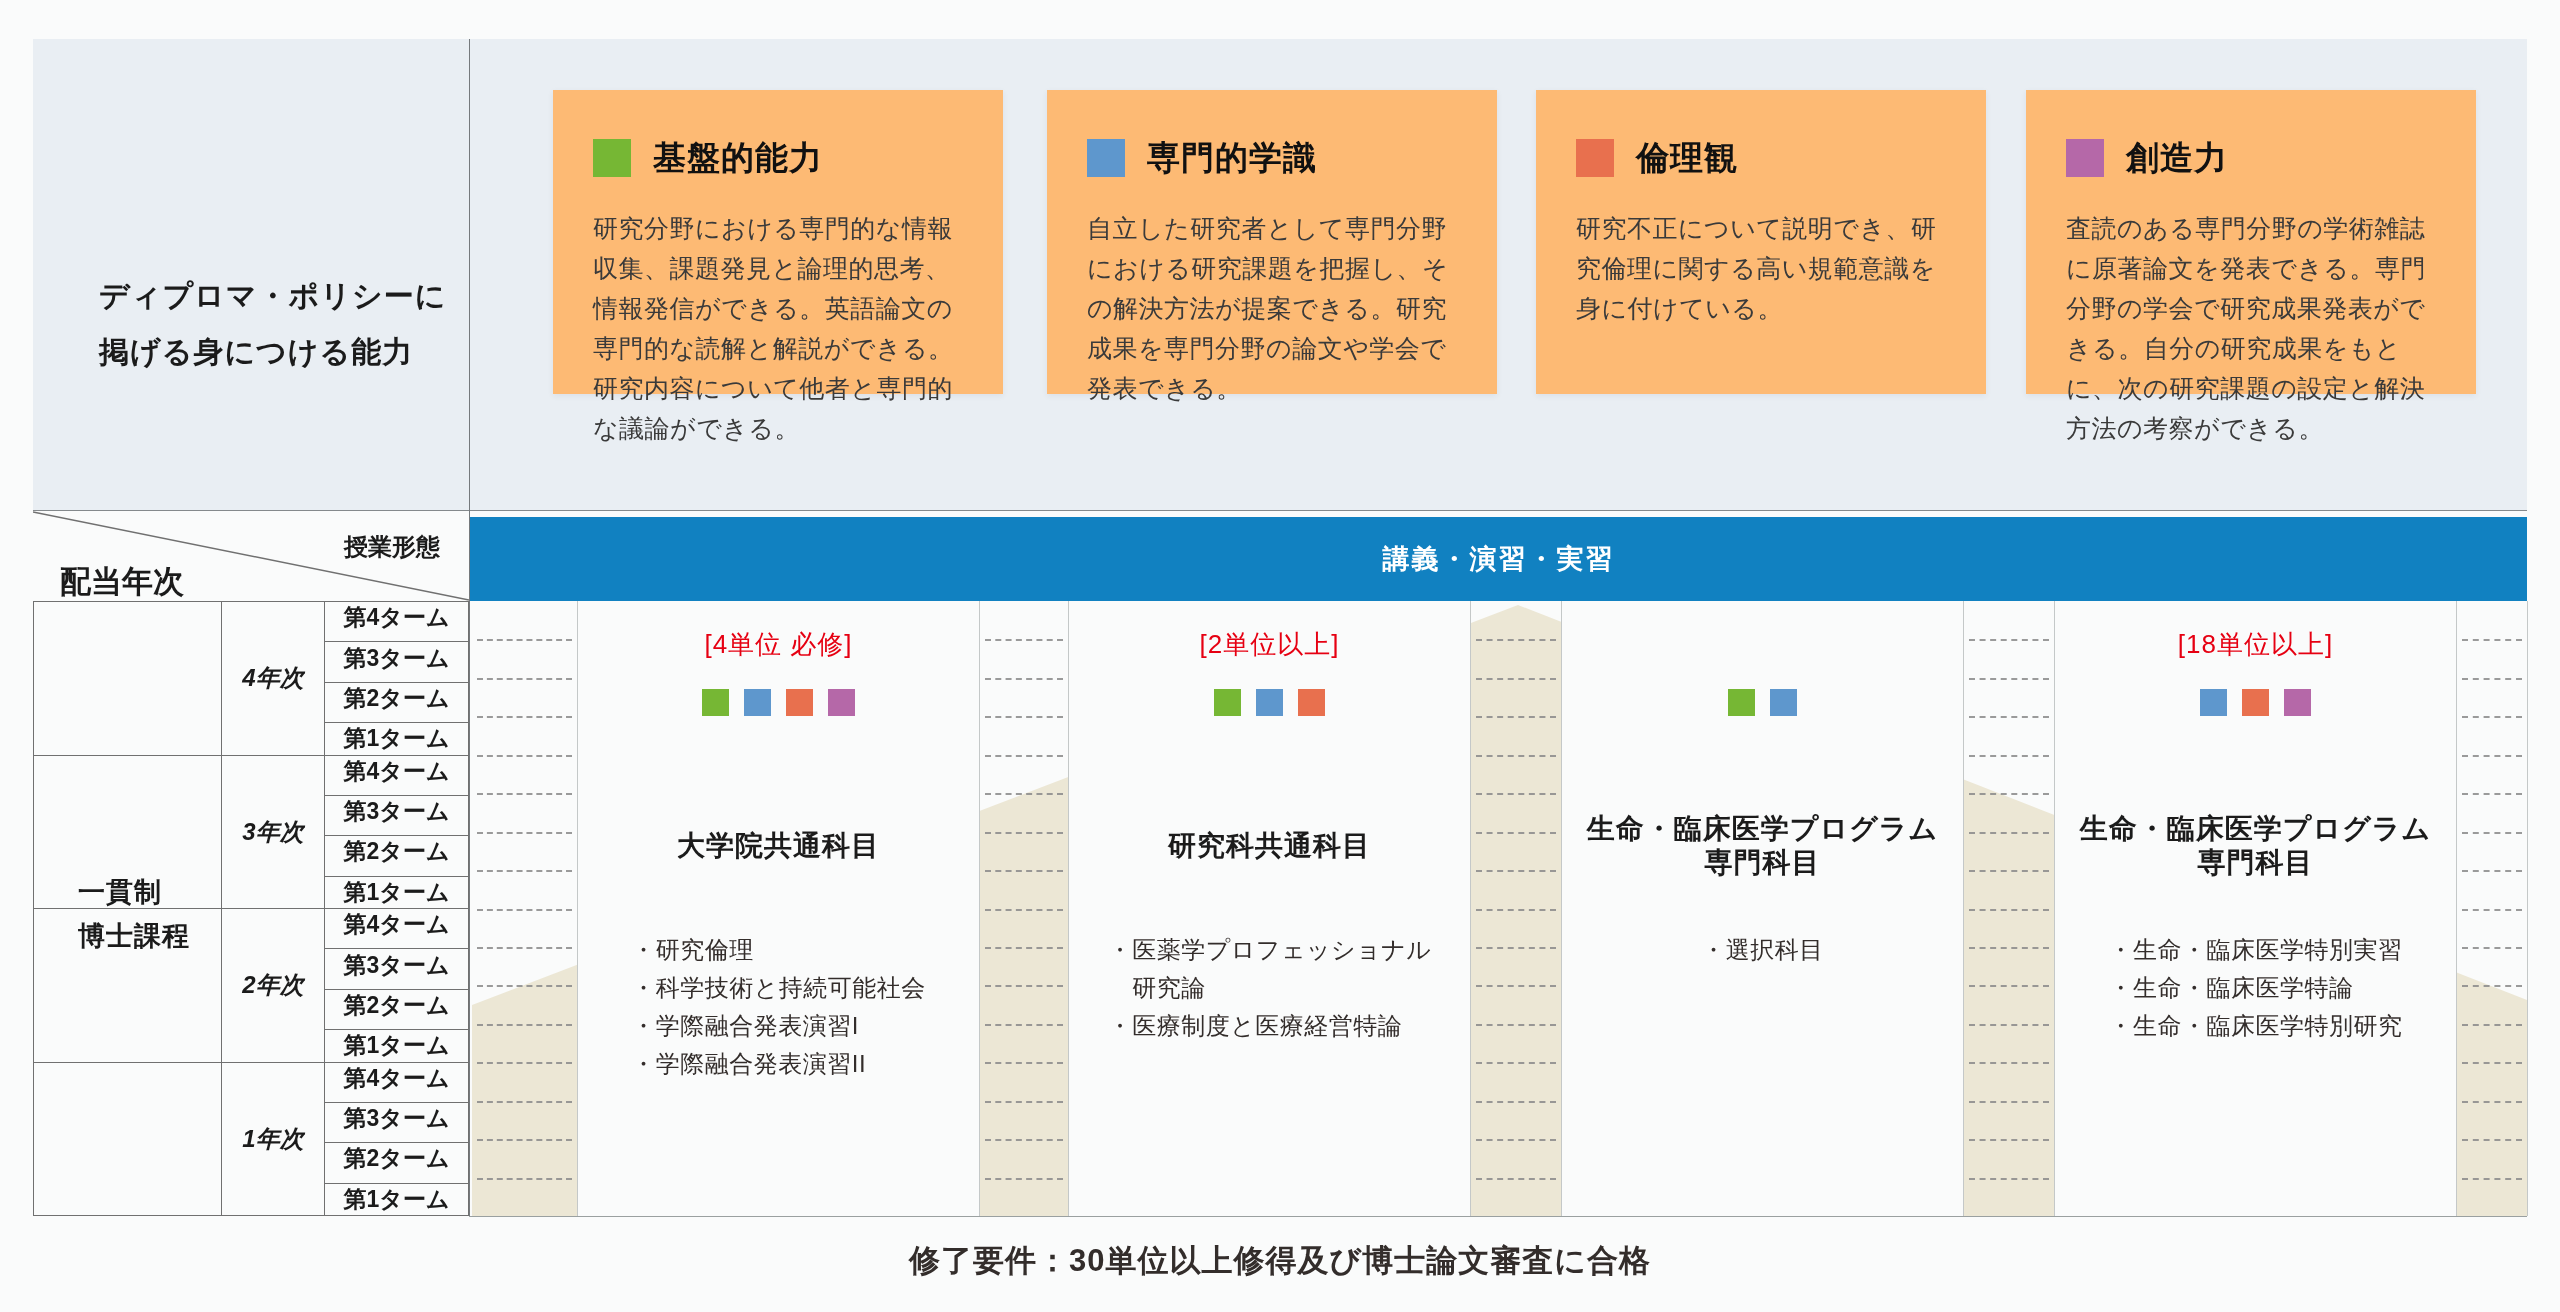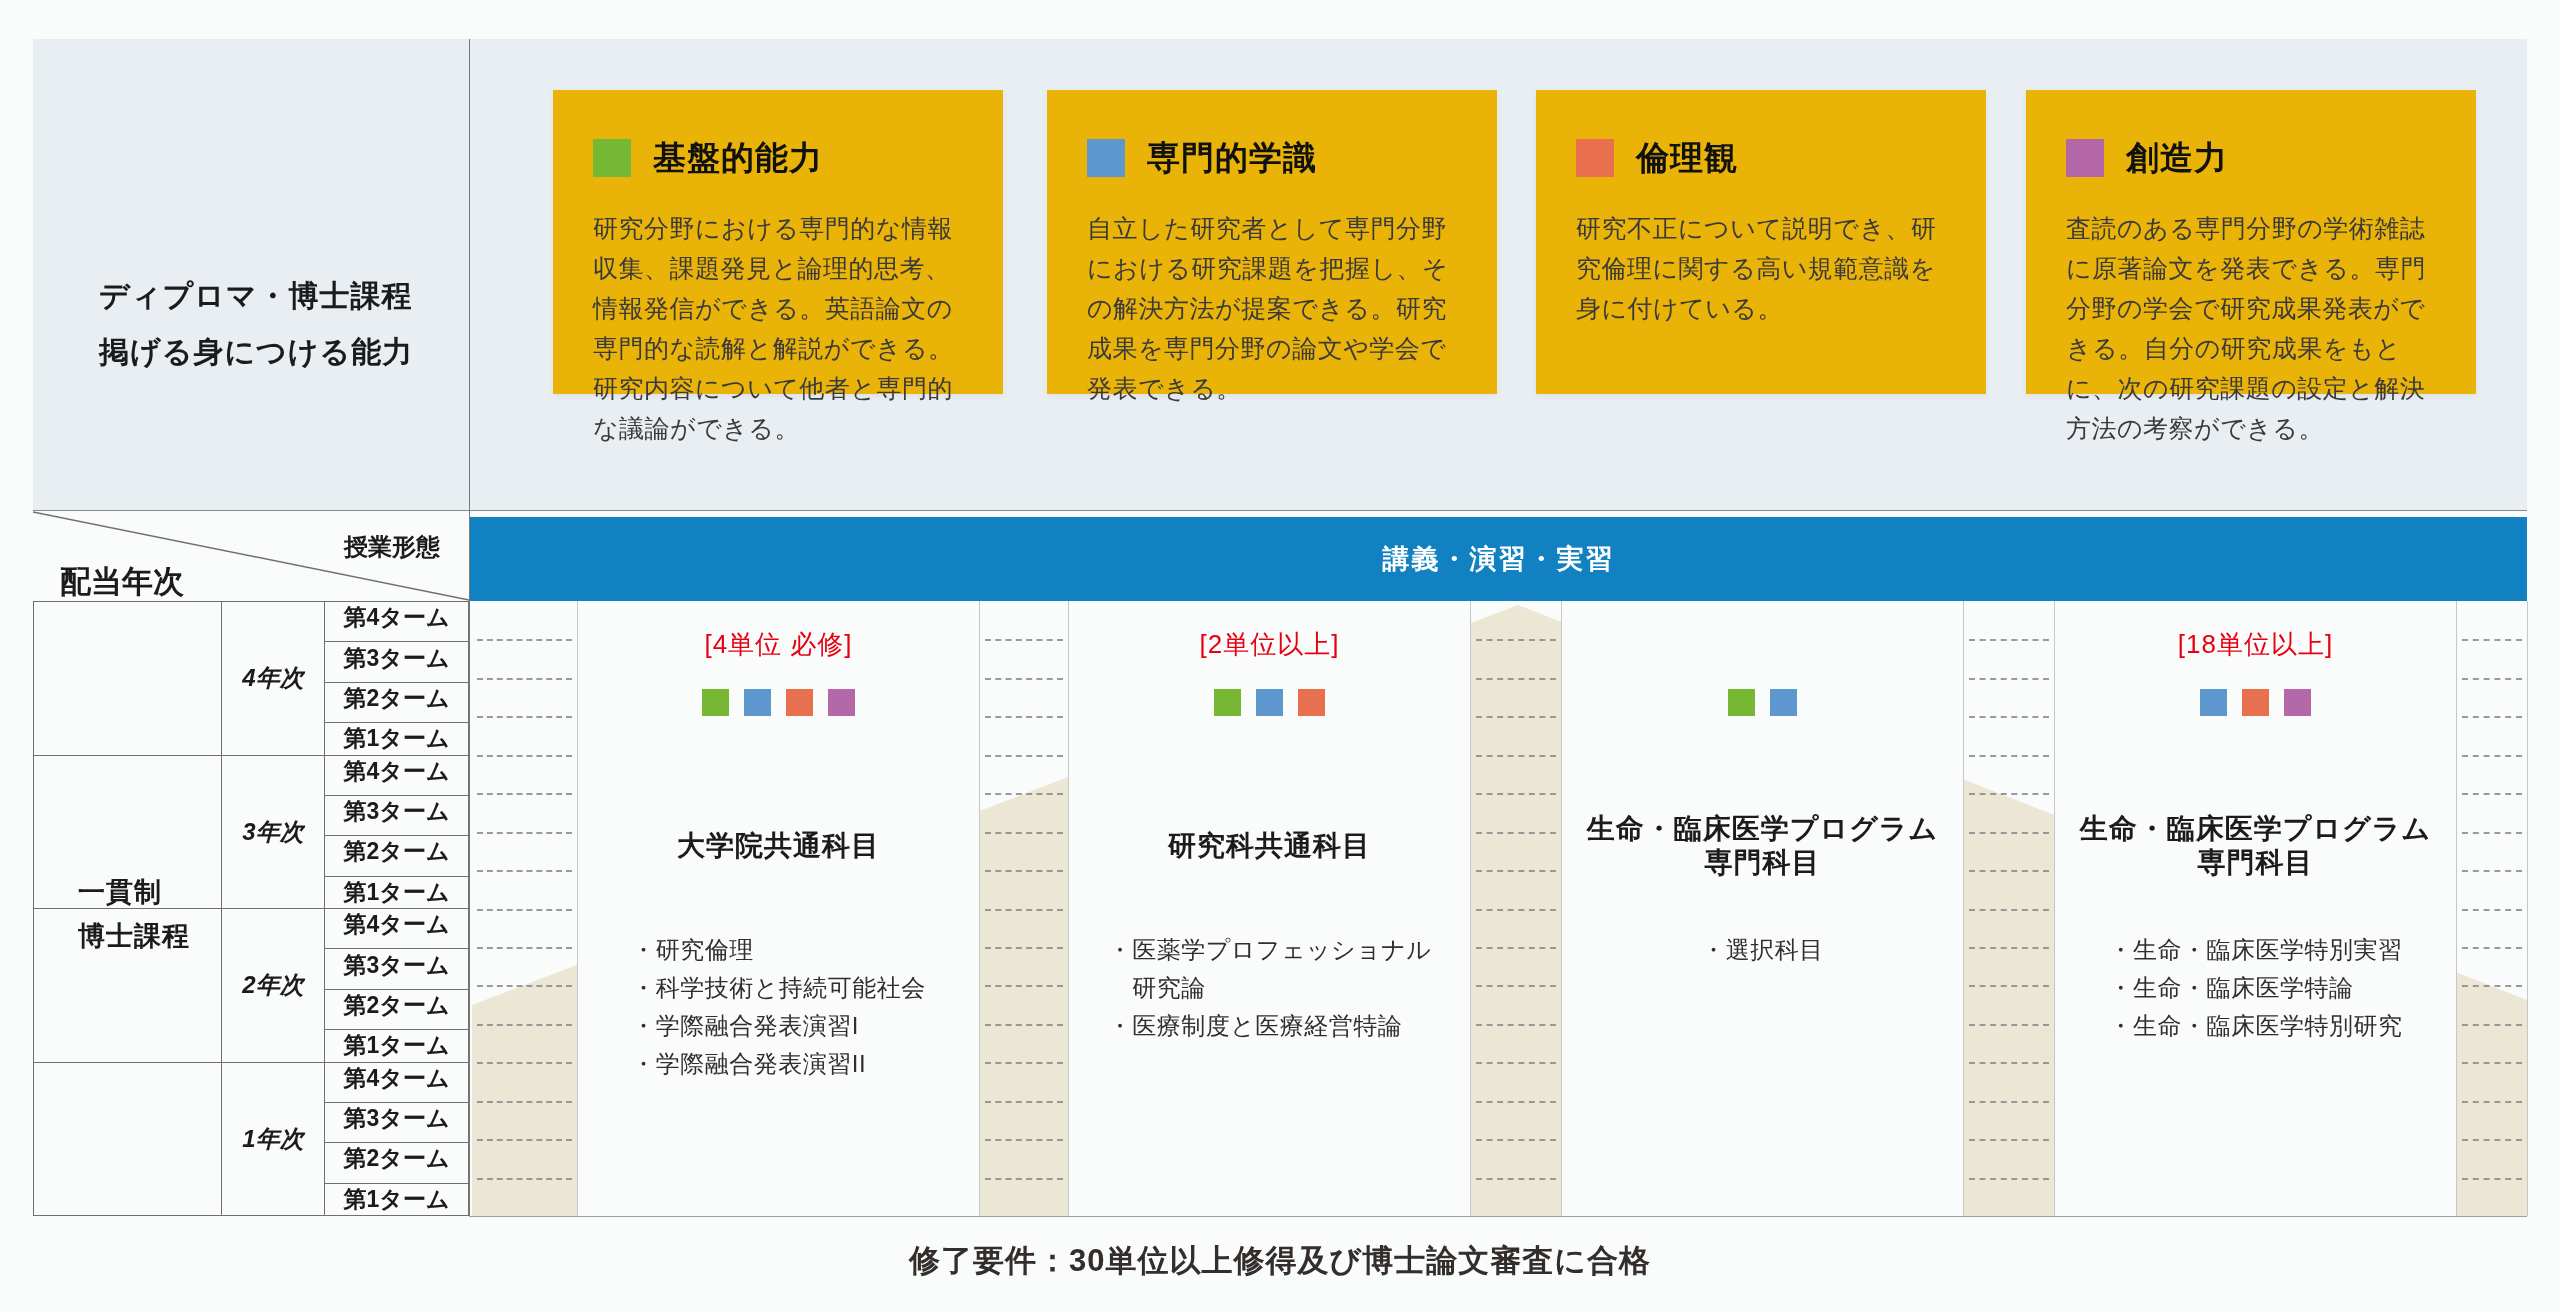--- a/index.html
+++ b/index.html
@@ -10,21 +10,21 @@
     -webkit-font-smoothing:antialiased;
   }
   .abs{position:absolute;}
 
   
   .top-section{left:33px;top:39px;width:2494px;height:471px;background:#e9eef3;}
   .left-title{left:99px;top:268px;width:420px;font-size:30px;font-weight:bold;
     line-height:56px;color:#1b1b1b;letter-spacing:1px;}
   .vdivider{left:469px;top:39px;width:1px;height:1177px;background:#75797c;}
 
-  .comp-card{top:90px;width:450px;height:304px;background:#eab308;
+  .comp-card{top:90px;width:450px;height:304px;background:#fdba74;
     box-shadow:0 2px 6px rgba(40,60,80,0.07);padding:48px 40px;box-sizing:border-box;}
   .comp-head{display:flex;align-items:center;gap:22px;height:40px;margin-bottom:30px;}
   .comp-sq{width:38px;height:38px;flex:0 0 38px;}
   .comp-title{font-size:33px;font-weight:bold;color:#111;letter-spacing:1px;}
   .comp-body{font-size:25px;line-height:40px;color:#3a3a3a;letter-spacing:0.5px;}
 
   .c-green{background:#76b734;}
   .c-blue{background:#5e97cd;}
   .c-orange{background:#e8704e;}
   .c-purple{background:#b568a8;}
@@ -78,21 +78,21 @@
   
   .footer-note{left:0;top:1240px;width:2560px;text-align:center;
     font-size:31px;font-weight:bold;color:#332d2b;letter-spacing:1px;}
 </style>
 </head>
 <body>
 
 <div class="abs top-section"></div>
 
 <div class="abs left-title">
-  <div>ディプロマ・博士課程</div>
+  <div>ディプロマ・ポリシーに</div>
   <div>掲げる身につける能力</div>
 </div>
 
 <div class="abs comp-card" style="left:553px;">
   <div class="comp-head">
     <span class="comp-sq c-green"></span>
     <span class="comp-title">基盤的能力</span>
   </div>
   <div class="comp-body">研究分野における専門的な情報収集、課題発見と論理的思考、情報発信ができる。英語論文の専門的な読解と解説ができる。研究内容について他者と専門的な議論ができる。</div>
 </div>

